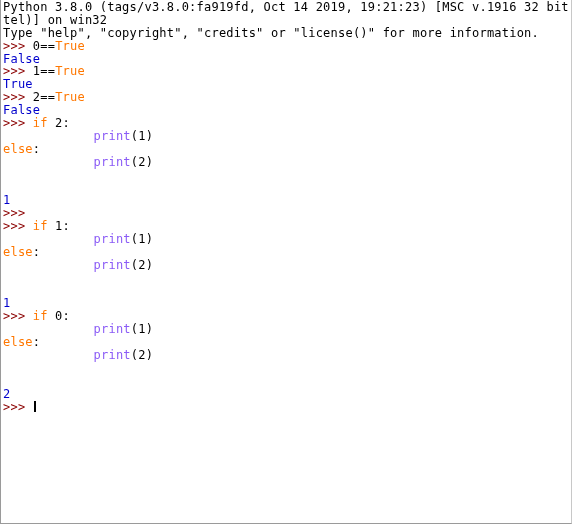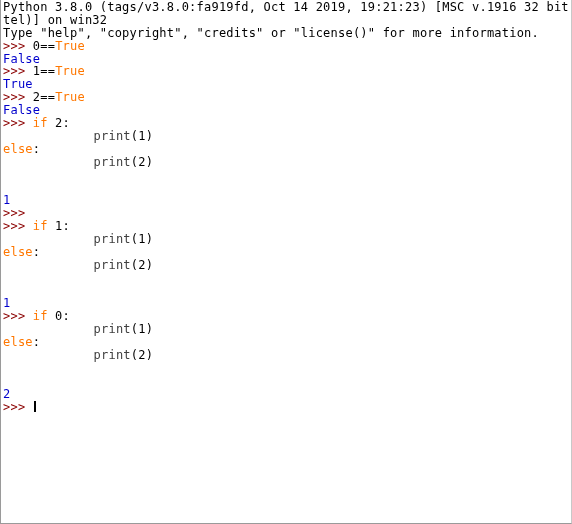--- a/index.html
+++ b/index.html
@@ -34,21 +34,21 @@
     -webkit-font-smoothing: none;
   }
   .line {
     height: 12.9px;
     white-space: pre;
   }
   .tok { white-space: pre; }
   .c-plain   { color: #000000; }
   .c-prompt  { color: #8b0000; }
   .c-keyword { color: #ff7700; }
-  .c-builtin { color: #404040; padding-left: 31px; }
+  .c-builtin { color: #8b5cf6; padding-left: 31px; }
   .c-output  { color: #0000cc; text-align: center; }
   .caret {
     display: inline-block;
     width: 2px;
     height: 11px;
     background: #000000;
     vertical-align: -1px;
     margin-left: 1px;
   }
 </style>

